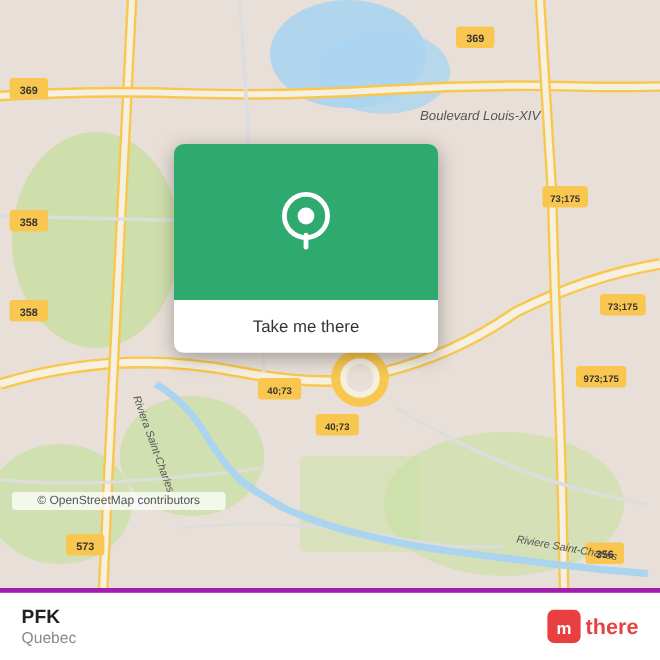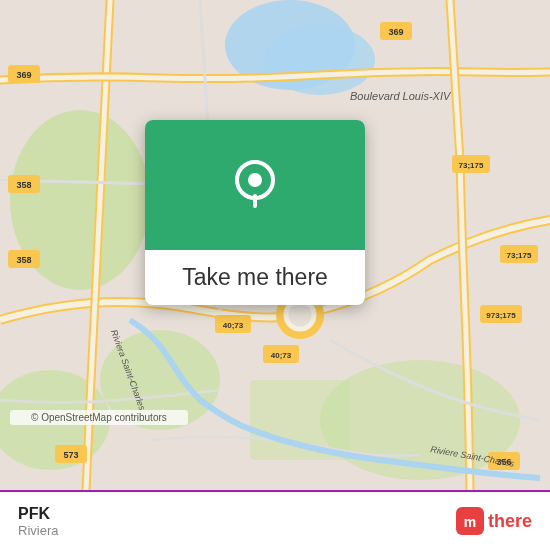--- a/index.html
+++ b/index.html
@@ -42,33 +42,33 @@
       justify-content: center;
     }
 
     .location-pin {
       width: 54px;
       height: 54px;
     }
 
     .popup-label {
       padding: 14px 12px;
-      font-size: 23px;
+      font-size: 14px;
       font-weight: 500;
       color: #333;
       text-align: center;
       cursor: pointer;
     }
 
     
     .bottom-bar {
       width: 550px;
       height: 60px;
       background: white;
-      border-top: 2px solid #a21caf;
+      border-top: 4px solid #a21caf;
       display: flex;
       align-items: center;
       justify-content: space-between;
       padding: 0 18px;
     }
 
     .bottom-left {
       display: flex;
       flex-direction: column;
     }
@@ -213,21 +213,21 @@
         <path d="M27 38 L27 48" stroke="white" stroke-width="4" stroke-linecap="round"></path>
       </svg>
     </div>
     <div class="popup-label">Take me there</div>
   </div>
 </div>
 
 <div class="bottom-bar">
   <div class="bottom-left">
     <span class="bottom-title">PFK</span>
-    <span class="bottom-subtitle">Riviera</span>
+    <span class="bottom-subtitle">Quebec</span>
   </div>
   <div class="moovit-logo">
 
     <svg class="moovit-icon" viewBox="0 0 28 28">
       <rect width="28" height="28" rx="6" fill="#e84040"></rect>
       <text x="14" y="20" text-anchor="middle" font-size="14" font-weight="bold" fill="white">m</text>
     </svg>
     <span class="moovit-text">there</span>
   </div>
 </div>

